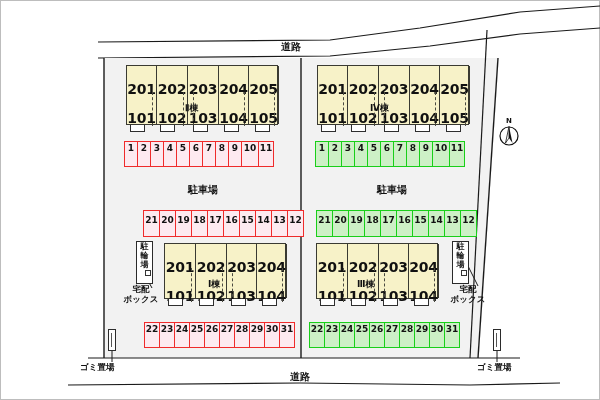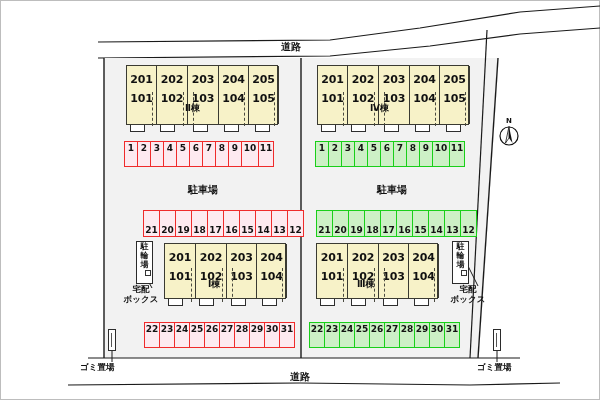--- a/index.html
+++ b/index.html
@@ -6,35 +6,35 @@
   html,body{margin:0;padding:0;background:#ffffff;}
   body{font-family:"DejaVu Sans","Liberation Sans",sans-serif;}
   #stage{position:relative;width:600px;height:400px;background:#ffffff;overflow:hidden;}
   .svgwrap{position:absolute;left:0;top:0;width:600px;height:400px;}
 
   
   .bld{position:absolute;box-sizing:border-box;background:#f7f2c8;border:1px solid #3a3a32;}
   .unit{position:absolute;top:0;bottom:0;box-sizing:border-box;border-right:1px solid #3a3a32;
         display:flex;flex-direction:column;align-items:center;}
   .unit:last-child{border-right:none;}
-  .unit .num{font-size:11px;line-height:9.5px;color:#111;margin-top:9px;text-align:center;font-weight:600;letter-spacing:-0.2px;}
+  .unit .num{font-size:14px;line-height:9.5px;color:#111;margin-top:19px;text-align:center;font-weight:600;letter-spacing:-0.2px;}
   .dashdoor{position:absolute;border-left:1px dashed #4a4a40;height:34px;}
   .entry{position:absolute;width:15px;height:7px;box-sizing:border-box;border:1px solid #2e2e2e;
          border-top:none;background:#ffffff;}
   .bldlabel{position:absolute;font-size:9px;font-weight:700;color:#111;white-space:nowrap;}
 
   
   .stallrow{position:absolute;box-sizing:border-box;display:flex;}
   .stall{flex:0 0 auto;box-sizing:border-box;position:relative;display:flex;justify-content:center;}
   .stall span{font-size:9px;font-weight:700;color:#111;line-height:10px;}
   .row-pink .stall{background:#fdeaf0;border:1px solid #ef2b2b;margin-left:-1px;}
   .row-green .stall{background:#cdf0c6;border:1px solid #19cf19;margin-left:-1px;}
   .row-pink .stall:first-child,.row-green .stall:first-child{margin-left:0;}
   .lbl-top span{margin-top:1px;}
-  .lbl-bot span{margin-top:auto;margin-bottom:1px;}
+  .lbl-bot span{margin-top:auto;margin-bottom:11px;}
 
   
   .tlabel{position:absolute;font-size:10px;color:#111;font-weight:700;white-space:nowrap;}
   .tlabel.small{font-size:8.5px;}
   .vlabel{position:absolute;box-sizing:border-box;border:1px solid #2b2b2b;background:#ffffff;
           display:flex;flex-direction:column;align-items:center;justify-content:flex-start;}
   .vlabel span{font-size:8px;font-weight:700;color:#111;line-height:9px;}
   .gomi{position:absolute;box-sizing:border-box;border:1px solid #2b2b2b;background:#ffffff;}
   .gomi i{position:absolute;left:2px;top:3px;right:2px;bottom:3px;border-left:1px solid #555;display:block;}
 
@@ -105,21 +105,21 @@
     </div>
     <div class="unit" style="left:122px;width:30px;">
       <div class="num">205</div>
       <div class="num">105</div>
     </div>
     <div class="dashdoor" style="left:25px;top:26px;"></div>
     <div class="dashdoor" style="left:56px;top:26px;"></div>
     <div class="dashdoor" style="left:66px;top:26px;"></div>
     <div class="dashdoor" style="left:117px;top:26px;"></div>
     <div class="dashdoor" style="left:147px;top:26px;"></div>
-    <div class="bldlabel" style="left:58px;top:36px;">Ⅱ棟</div>
+    <div class="bldlabel" style="left:58px;top:36px;font-family:Liberation Serif, serif;">Ⅱ棟</div>
   </div>
   <div class="entry" style="left:130px;top:125px;"></div>
   <div class="entry" style="left:160px;top:125px;"></div>
   <div class="entry" style="left:193px;top:125px;"></div>
   <div class="entry" style="left:224px;top:125px;"></div>
   <div class="entry" style="left:255px;top:125px;"></div>
 
   <div class="bld" id="bldg-4" style="left:317px;top:65px;width:152px;height:60px;">
     <div class="unit" style="left:0px;width:30px;">
       <div class="num">201</div>

